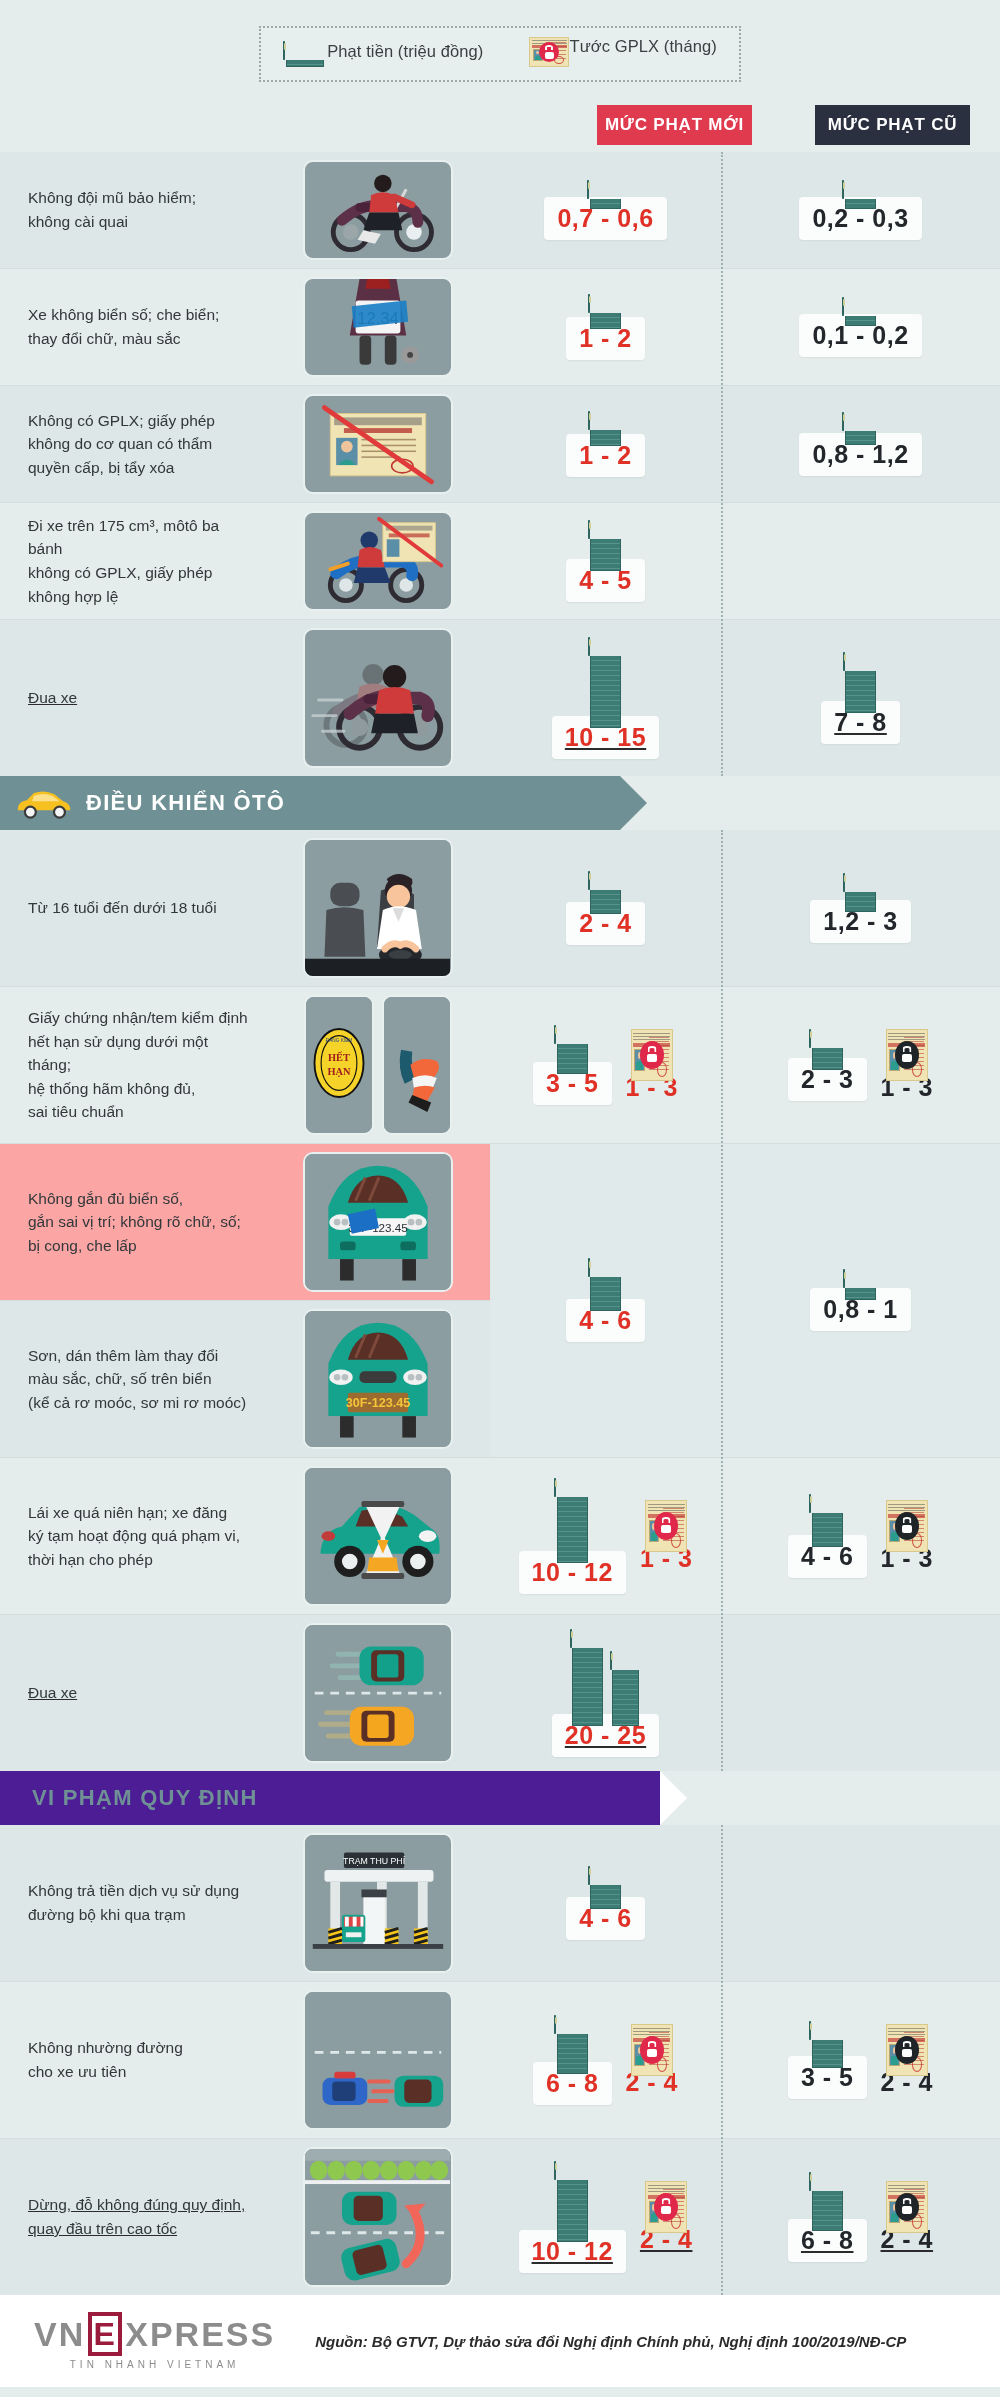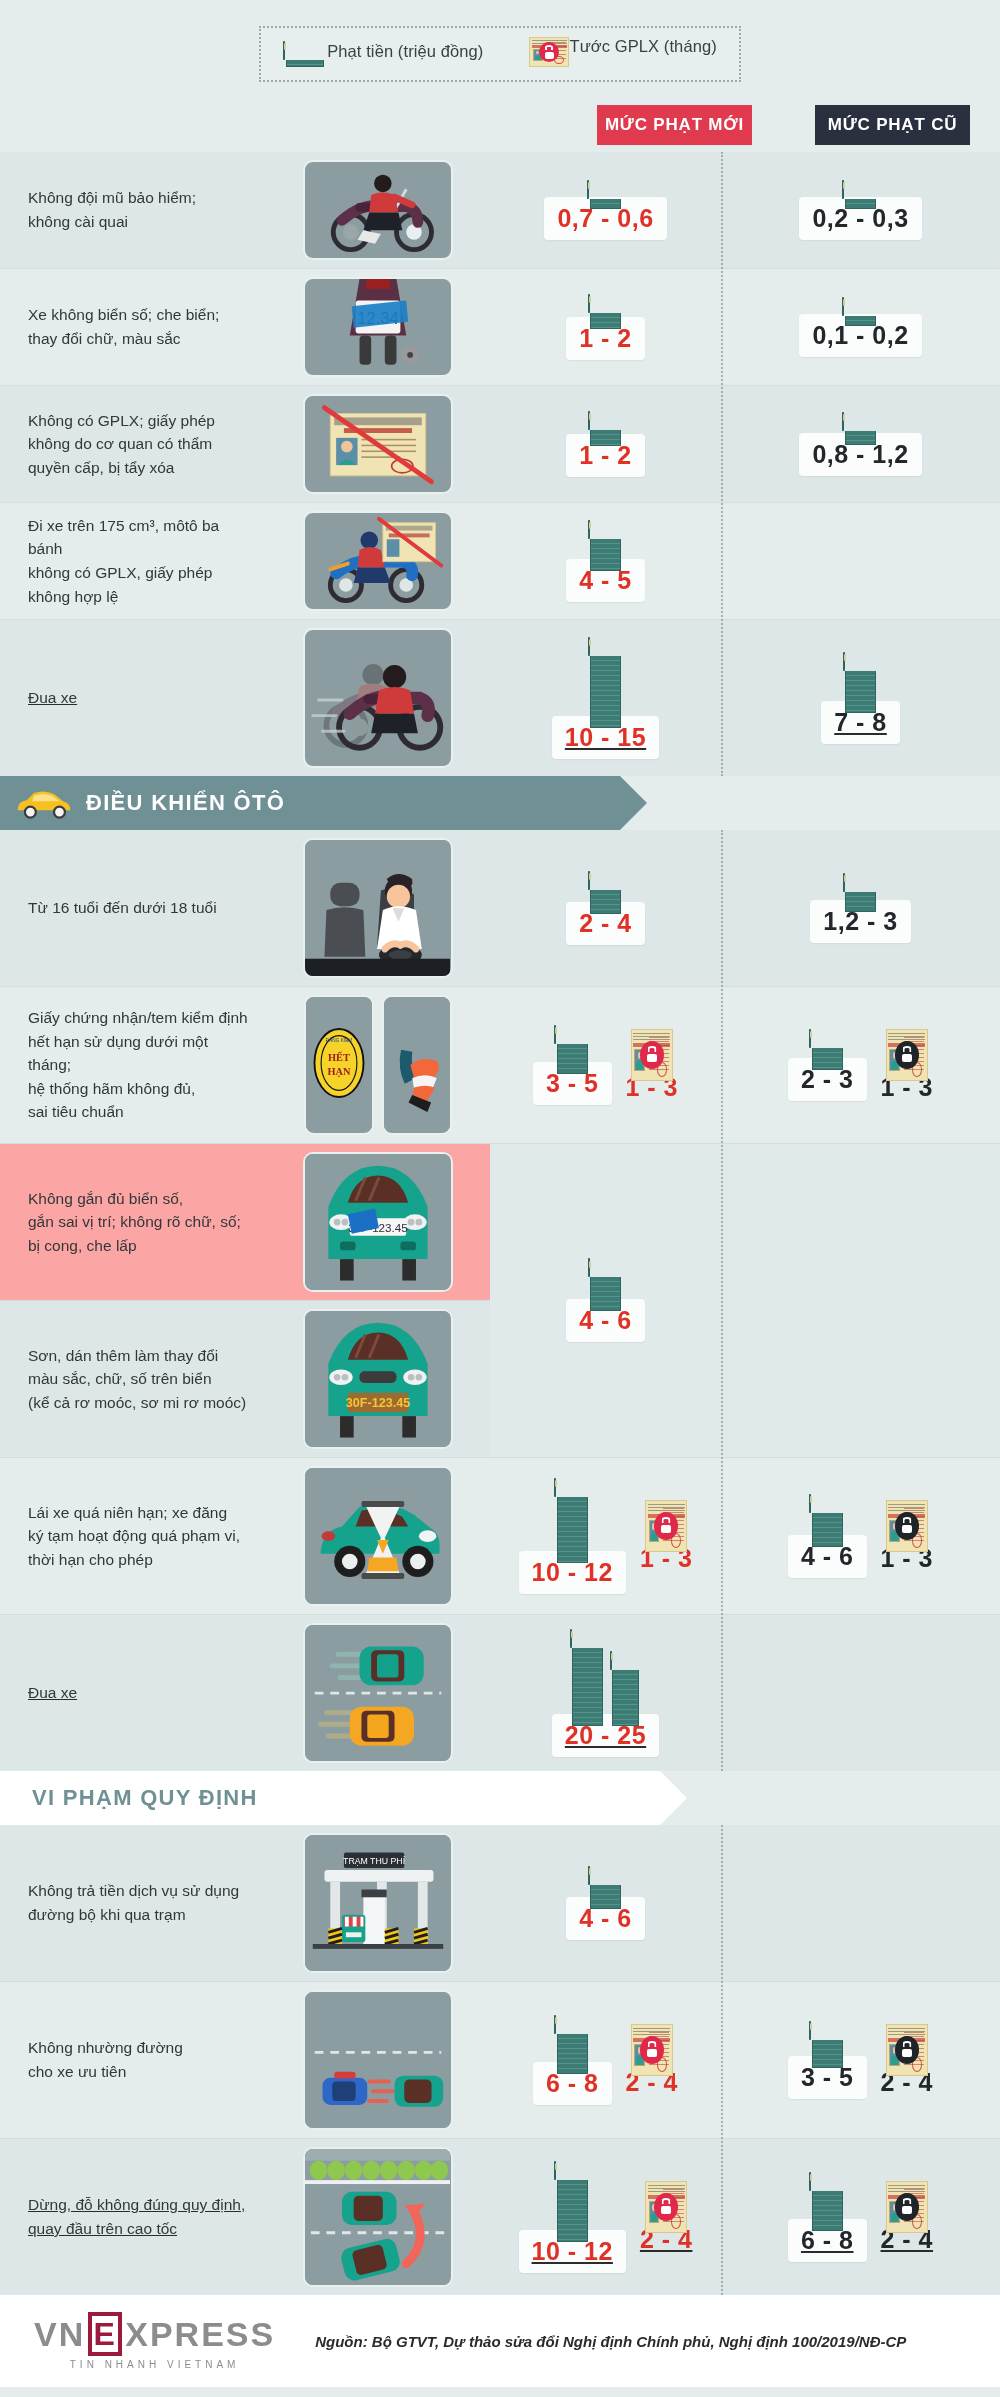--- a/index.html
+++ b/index.html
@@ -103,21 +103,21 @@
     background: #6f9195;
     width: 620px;
   }
   .banner::after {
     content: ""; position: absolute; right: -27px; top: 0;
     width: 0; height: 0;
     border-top: 27px solid transparent;
     border-bottom: 27px solid transparent;
     border-left: 27px solid #6f9195;
   }
-  .banner.light { background: #ffffff; }
+  .banner.light { background: #4c1d95; }
   .banner.light::after { border-left-color: #ffffff; }
   .banner-title {
     font-size: 22px; font-weight: 700; color: #ffffff;
     letter-spacing: 1.3px; margin-left: 12px;
     font-family: "Liberation Sans", sans-serif;
   }
   .banner.light .banner-title { color: #6f9195; }
 
   .col-badges { position: absolute; right: 0; top: 0; height: 54px; display: flex; }
   .badge {
@@ -669,20 +669,30 @@
       </div>
       <div class="shared" style="background:#e1eaea;">
         <div class="c-new val-new">
           <div class="val-unit">
             <div class="val-icons">
               <span class="money" style="width:36px;">
                 <span class="bill-top"></span><span class="stack" style="width:31px;height:34px;display:block;"></span>
               </span>
             </div>
             <div class="val-box">4 - 6</div>
+          </div>
+        </div>
+        <div class="c-old val-old">
+          <div class="val-unit">
+            <div class="val-icons">
+              <span class="money" style="width:36px;">
+                <span class="bill-top"></span><span class="stack" style="width:31px;height:12px;display:block;"></span>
+              </span>
+            </div>
+            <div class="val-box">0,8 - 1</div>
           </div>
         </div>
       </div>
     </div>
 
     <div class="row" style="background:#e4ecec;">
       <div class="c-label">Lái xe quá niên hạn; xe đăng<br>ký tạm hoạt động quá phạm vi,<br>thời hạn cho phép</div>
       <div class="c-img">
         <div class="thumb tall">
           <svg class="ill" viewBox="0 0 150 140">

